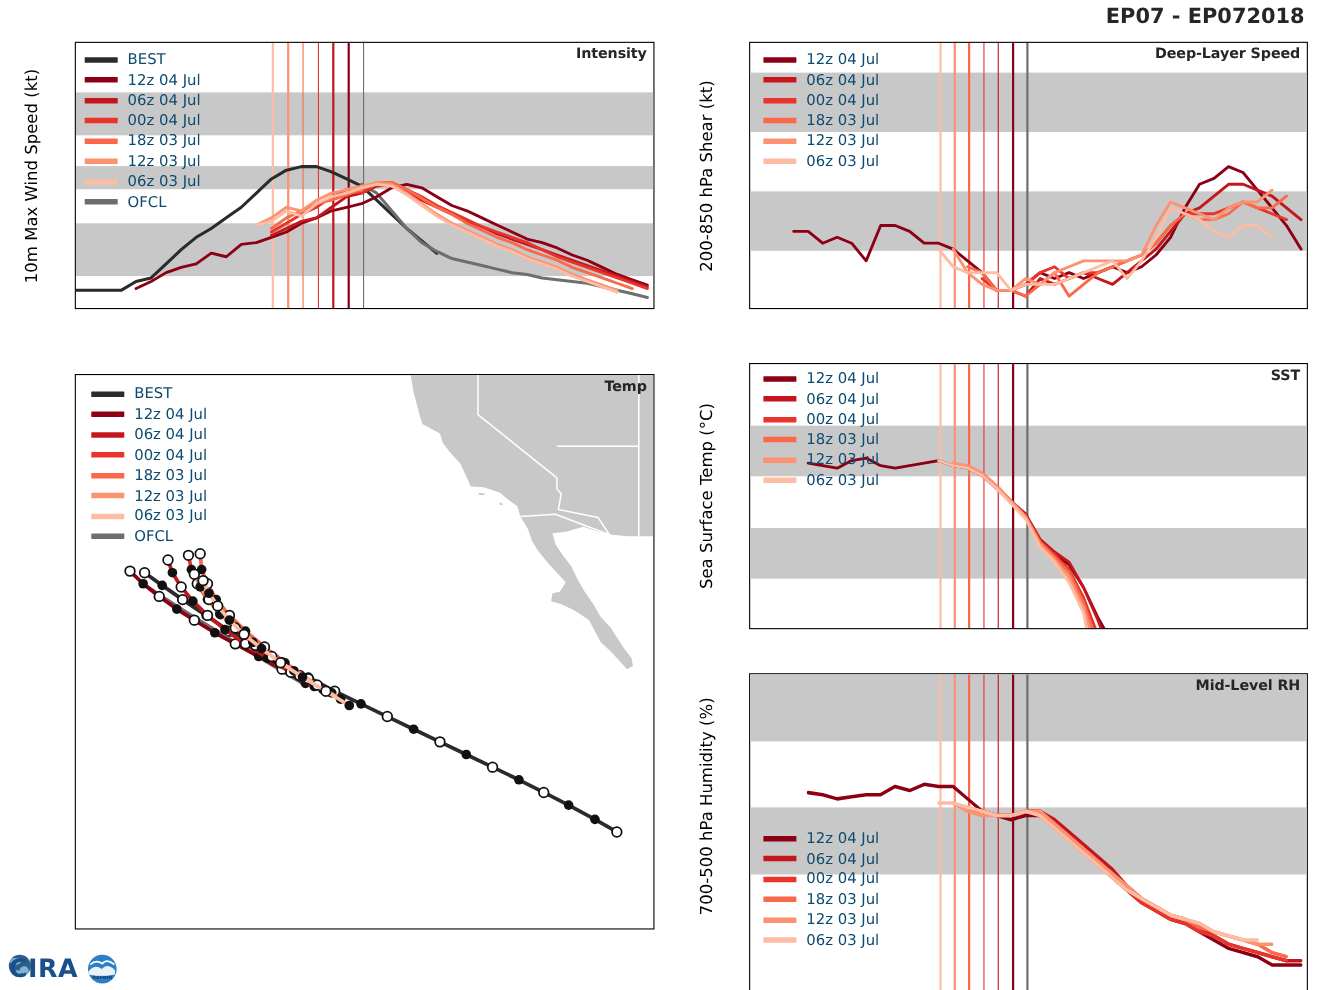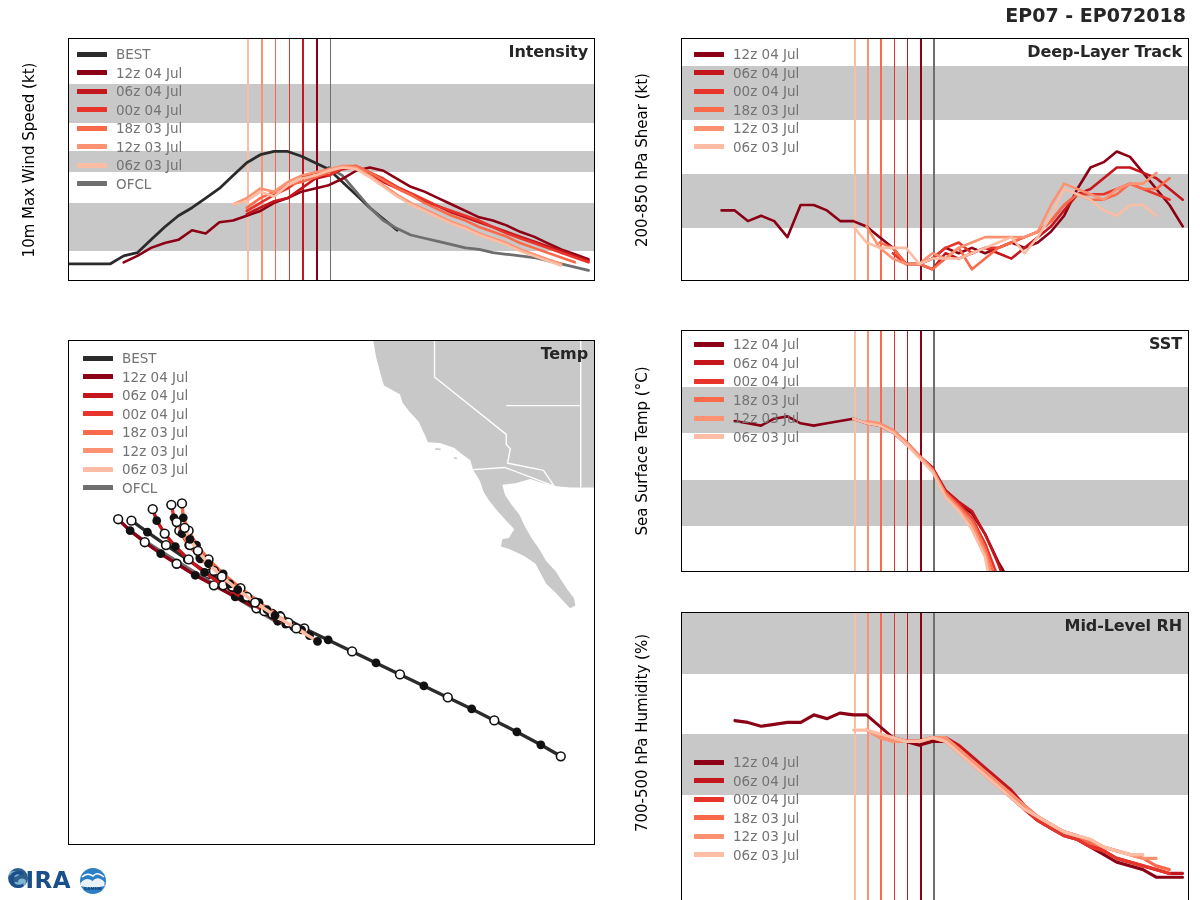--- a/index.html
+++ b/index.html
@@ -23,31 +23,31 @@
   }
 
   .panel { position:absolute; }
   .plotbox {
     position:absolute; left:0; top:0; width:100%; height:100%;
     border:1.4px solid #000; background:#fff; overflow:hidden;
   }
   .band { position:absolute; left:0; width:100%; background:#c8c8c8; }
   .panel-title {
     position:absolute; right:6px; top:3px;
-    font-size:16px; font-weight:bold; color:#262626;
+    font-size:13px; font-weight:bold; color:#262626;
     z-index:40; letter-spacing:-0.1px;
   }
   .runline { position:absolute; width:1.6px; top:0; bottom:0; z-index:12; }
   svg.curves { position:absolute; left:0; top:0; width:100%; height:100%; z-index:20; }
 
   
   .legend { position:absolute; z-index:45; }
   .legend-row { display:flex; align-items:center; height:18.5px; }
   .legend-swatch { width:30px; height:4.6px; border-radius:0.5px; margin-right:9px; }
-  .legend-label { font-size:13.5px; color:#737373; white-space:nowrap; }
+  .legend-label { font-size:13.5px; color:#0c4a6e; white-space:nowrap; }
 
   
   .ytick { position:absolute; right:100%; width:6px; height:1.4px; background:#000; }
   .yminor { position:absolute; right:100%; width:3.6px; height:1.2px; background:#000; }
   .xtick { position:absolute; top:100%; width:1.4px; height:6px; background:#000; }
   .xminor { position:absolute; top:100%; width:1.2px; height:3.6px; background:#000; }
   .ylabel-rot {
     position:absolute; transform-origin:0 0;
     transform:rotate(-90deg);
     font-size:15px; color:#000; white-space:nowrap;
@@ -199,21 +199,21 @@
         <div class="xminor" style="left: 25.8583px;"></div>
         <div class="xminor" style="left: 78.775px;"></div>
         <div class="xminor" style="left: 131.692px;"></div>
         <div class="xminor" style="left: 184.608px;"></div>
         <div class="xminor" style="left: 237.525px;"></div>
         <div class="xminor" style="left: 290.442px;"></div>
         <div class="xminor" style="left: 343.358px;"></div>
         <div class="xminor" style="left: 396.275px;"></div>
         <div class="xminor" style="left: 449.192px;"></div>
         <div class="xminor" style="left: 502.108px;"></div>
-        <div class="panel-title">Deep-Layer Track</div>
+        <div class="panel-title">Deep-Layer Speed</div>
         <div class="legend" style="left: 12px; top: 6px;">
           <div class="legend-row">
             <div class="legend-swatch" style="background: rgb(139, 0, 20);"></div>
             <div class="legend-label">12z 04 Jul</div>
           </div>
           <div class="legend-row">
             <div class="legend-swatch" style="background: rgb(196, 22, 28);"></div>
             <div class="legend-label">06z 04 Jul</div>
           </div>
           <div class="legend-row">

